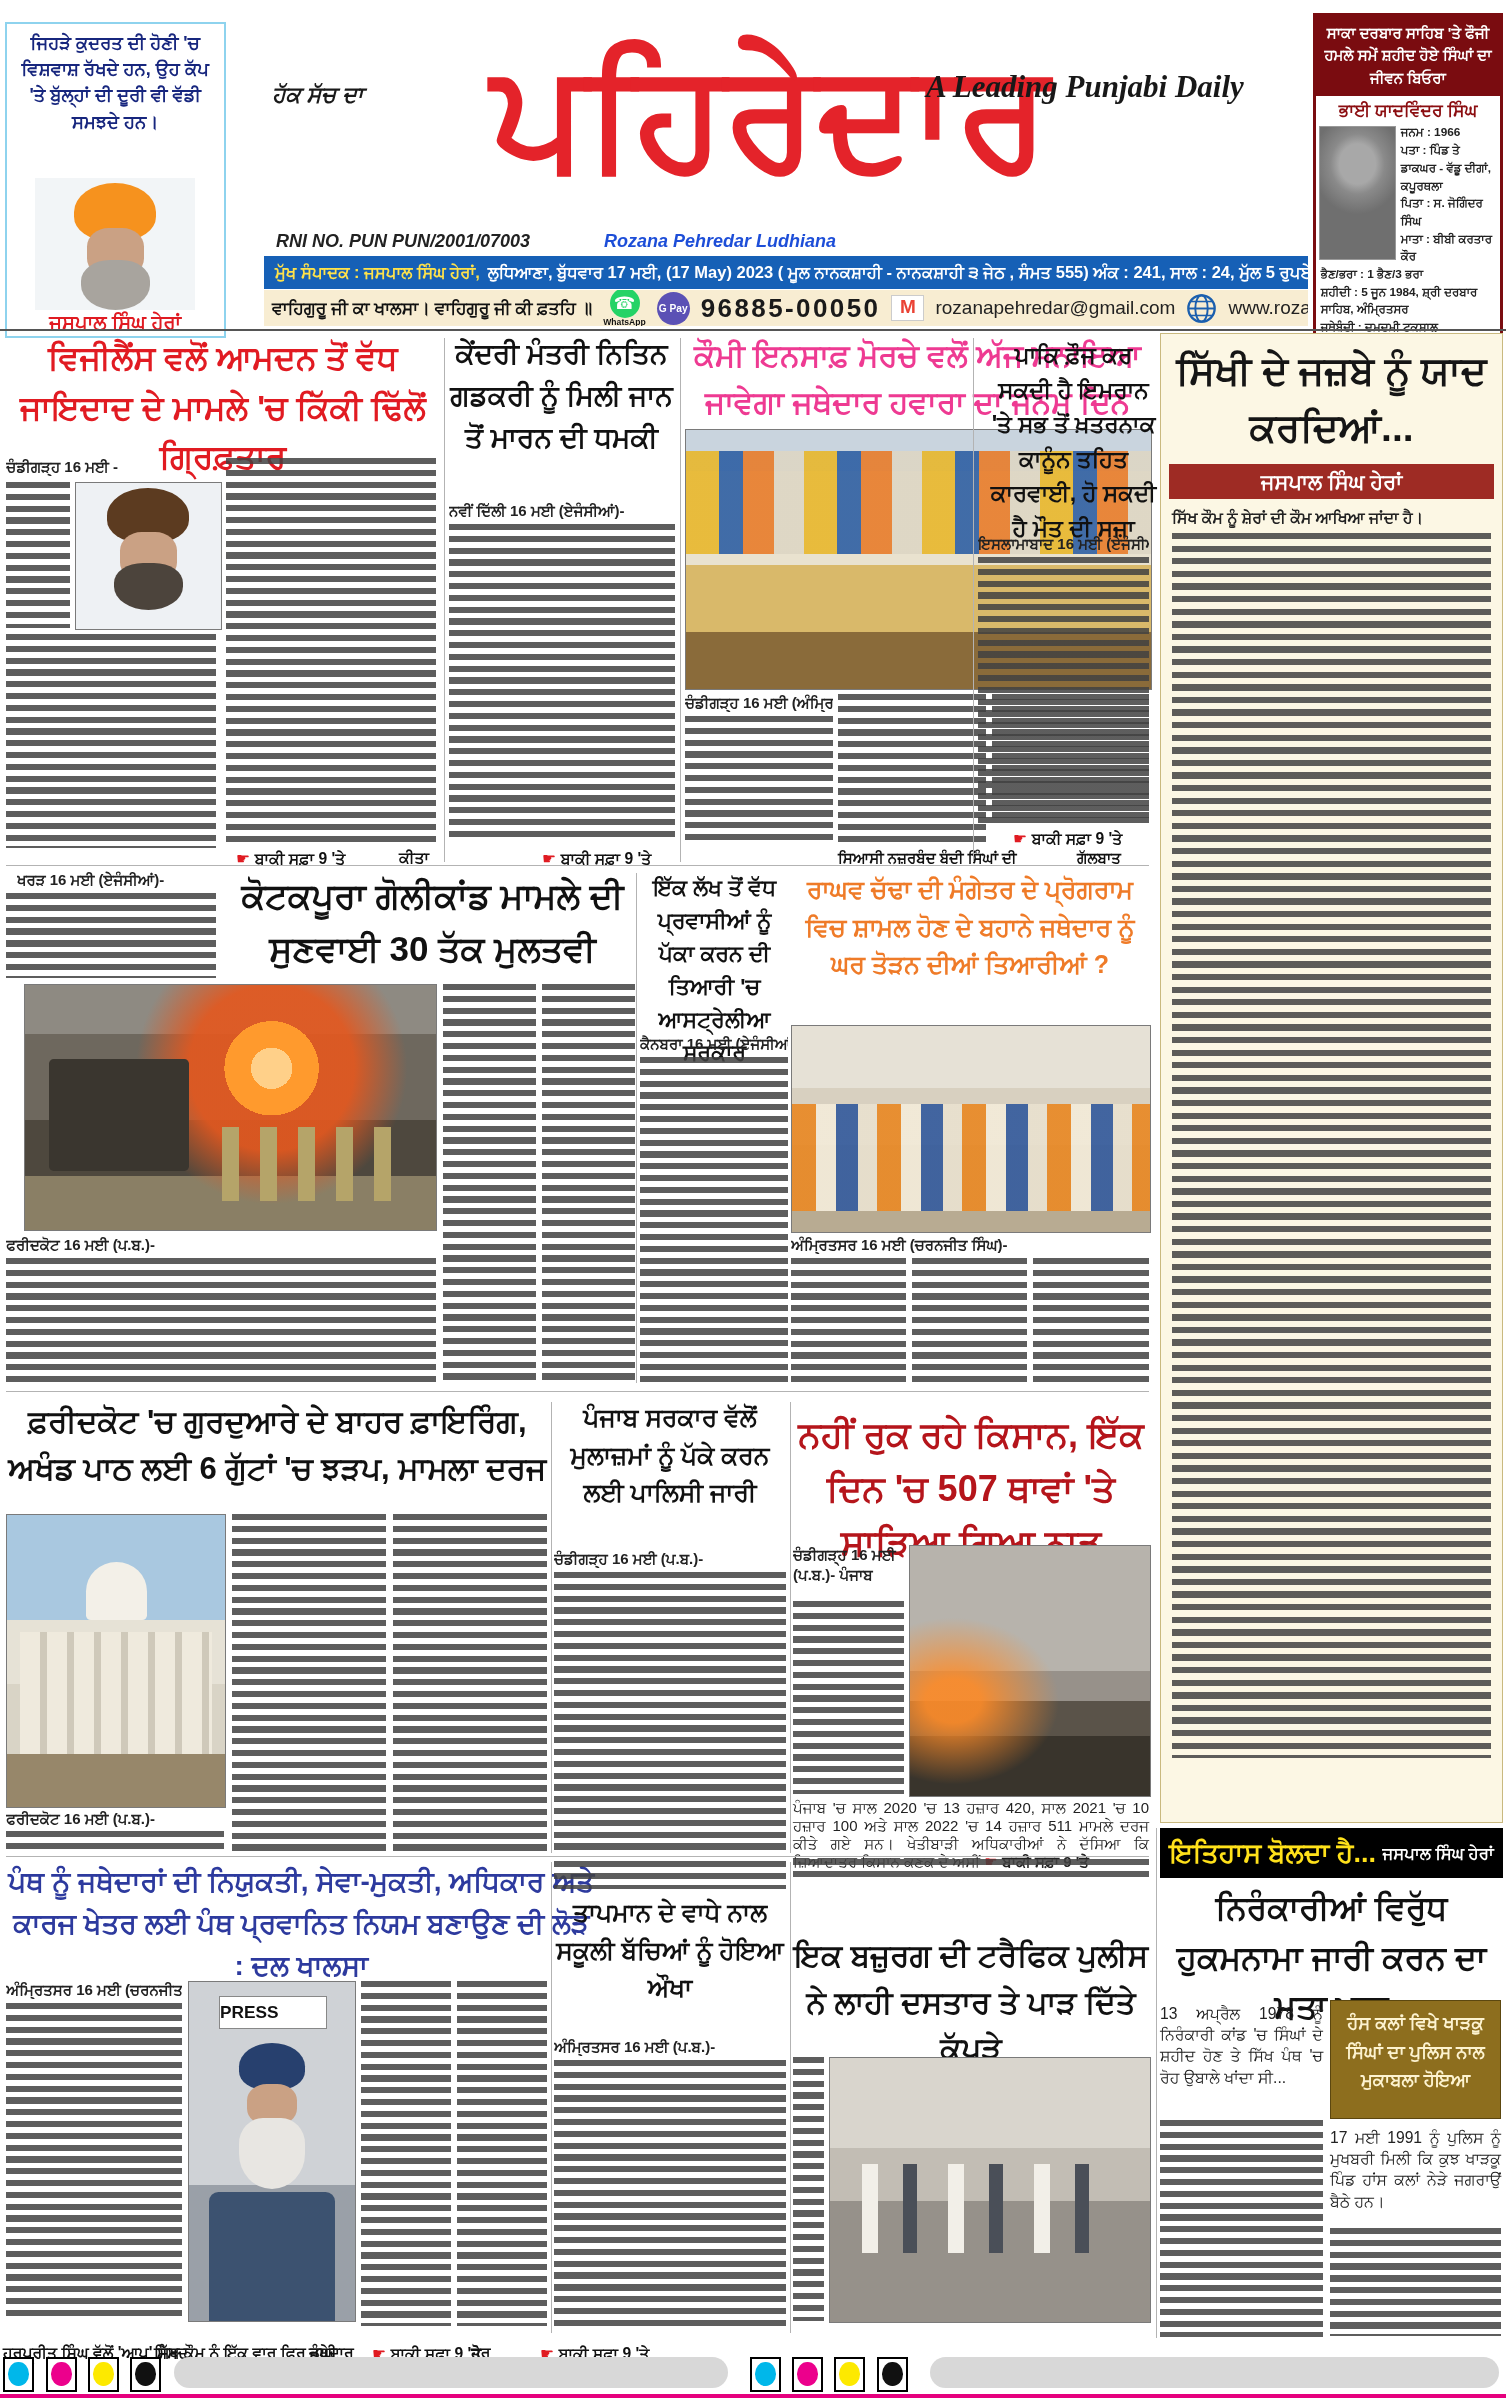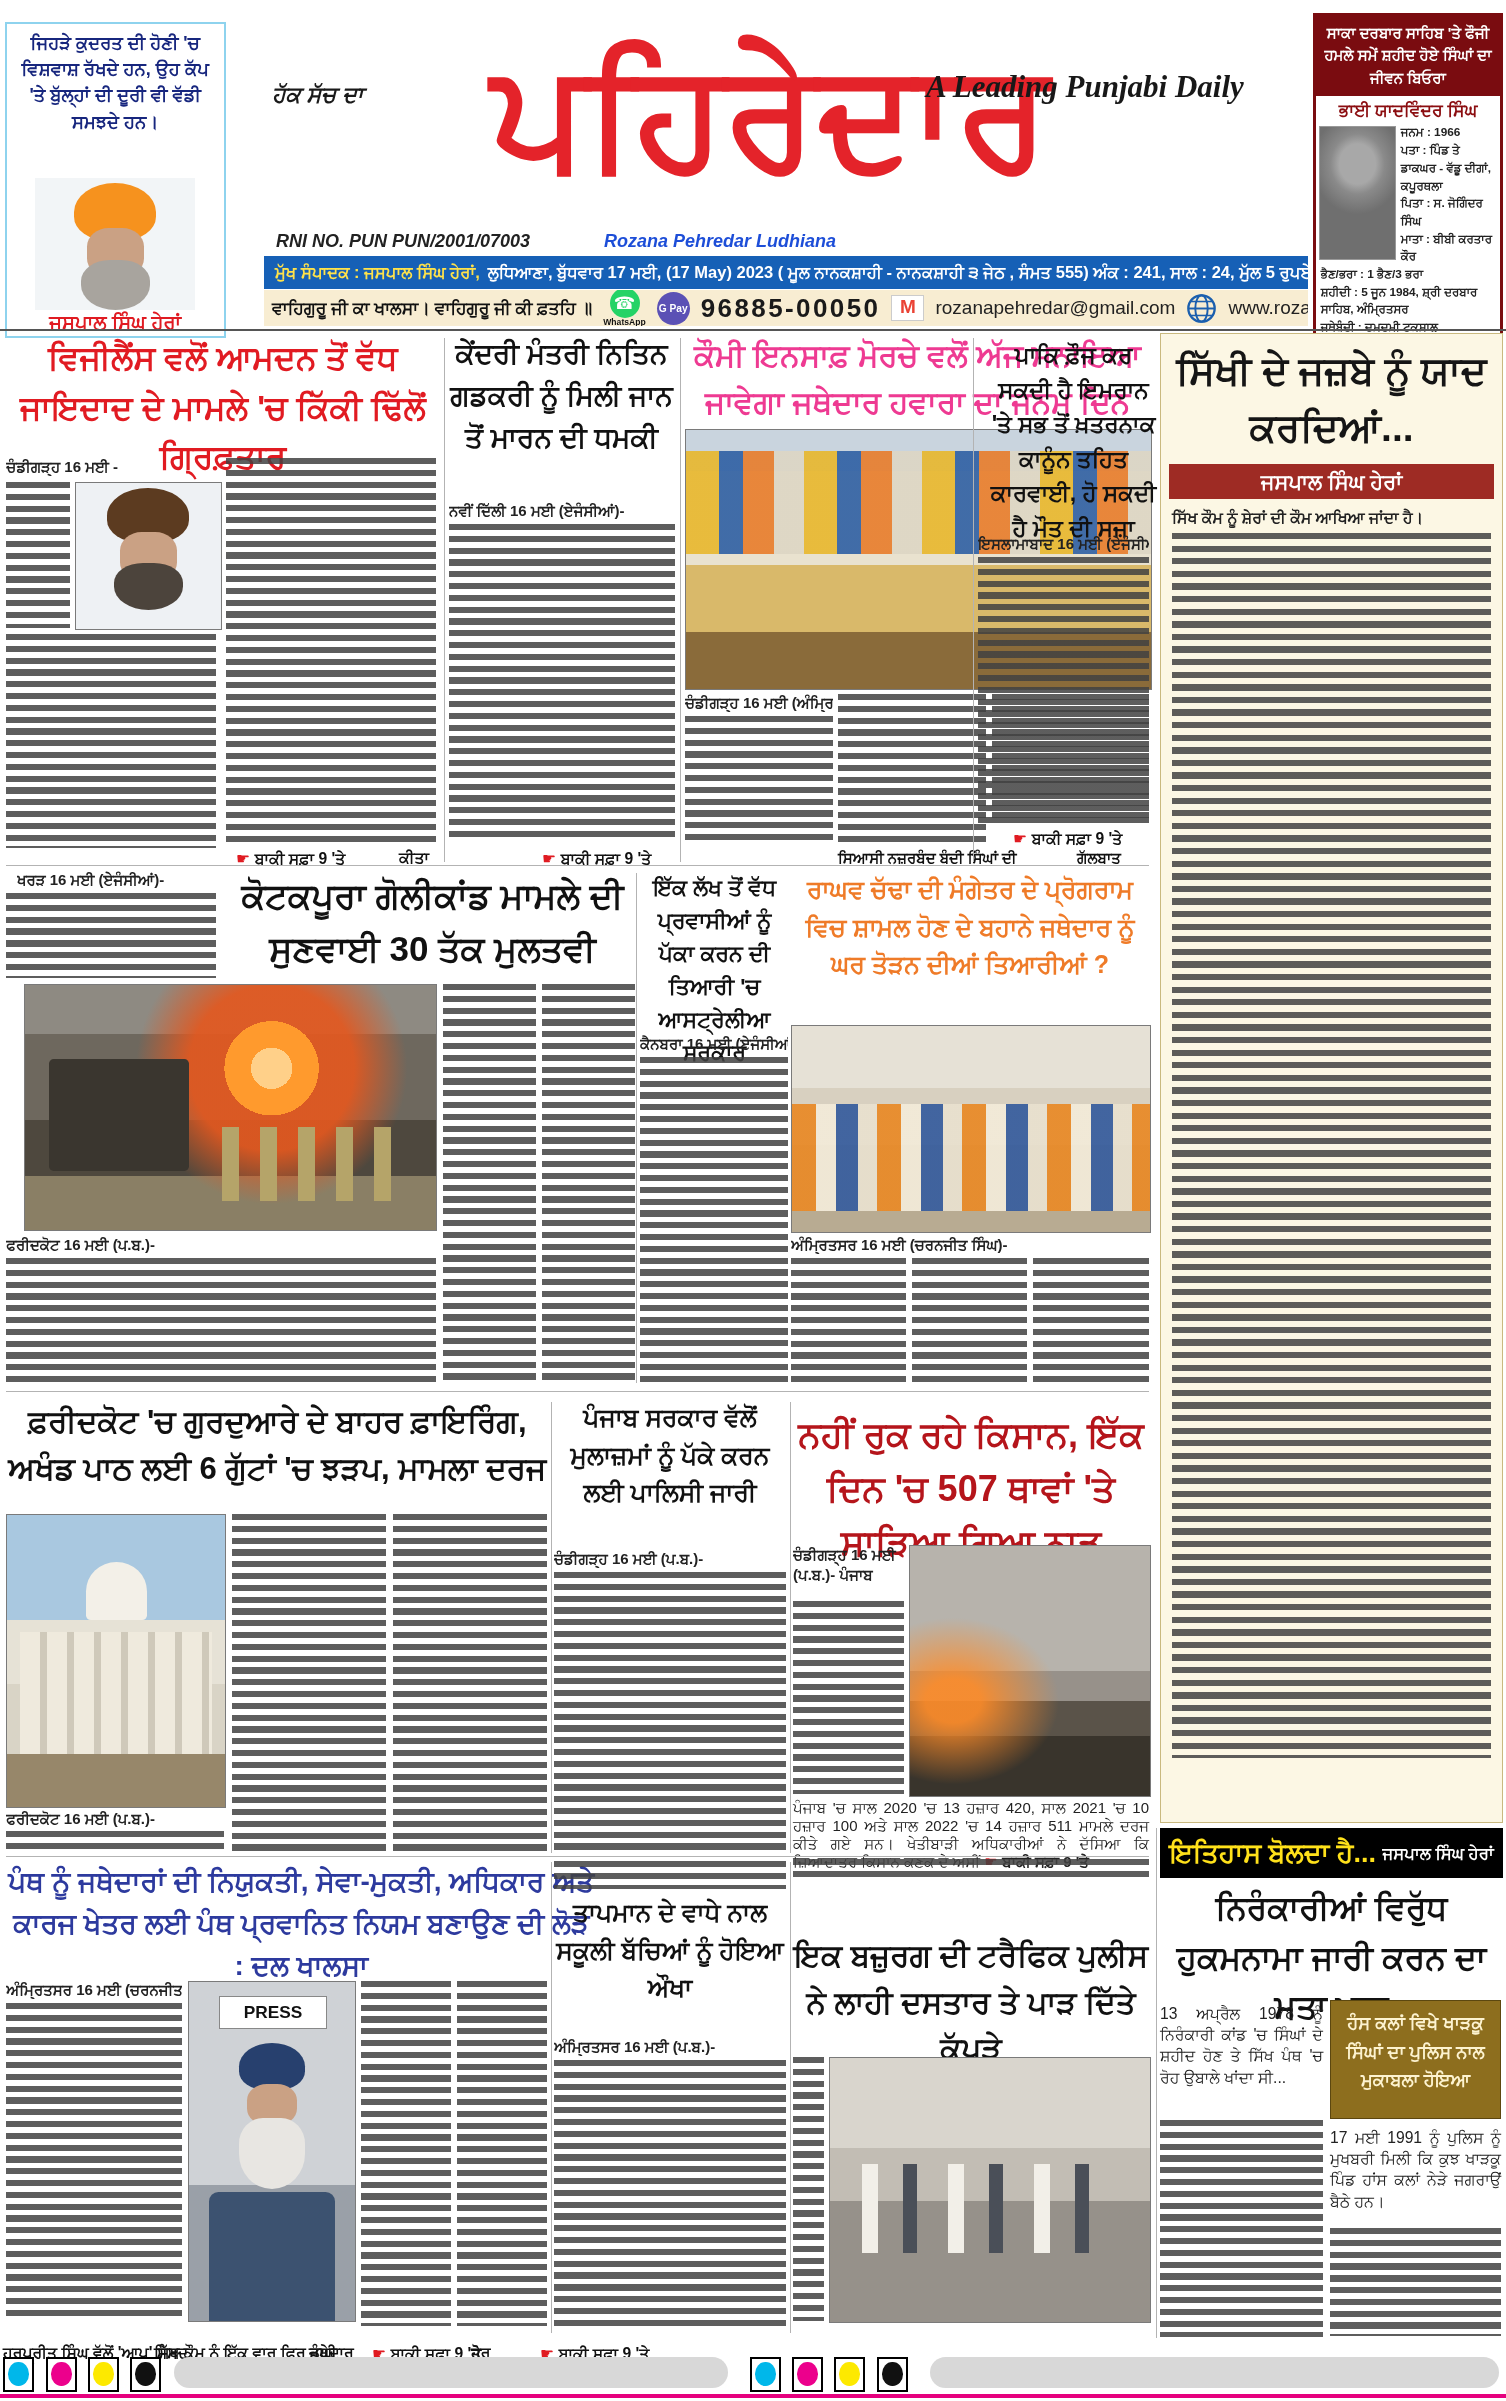--- a/index.html
+++ b/index.html
@@ -87,21 +87,21 @@
   .ph-group:before{content:"";position:absolute;left:0;top:38%;width:100%;height:52%;opacity:.95;
       background:repeating-linear-gradient(90deg,#e88b2a 0 23.6px,#f2ead8 23.6px 44px,#3a5f9e 44px 66px,#e8e0ce 66px 85px);}
   .ph-gurdwara{background:linear-gradient(180deg,#a9c8e0 0 36%,#e6e2d6 36% 58%,#d9d4c6 58% 82%,#97876a 82%);}
   .ph-gurdwara:before{content:"";position:absolute;left:36%;top:16%;width:28%;height:20%;background:#f3f0e8;border-radius:50% 50% 8% 8%;}
   .ph-gurdwara:after{content:"";position:absolute;left:6%;top:40%;width:88%;height:42%;
       background:repeating-linear-gradient(90deg,#efeadd 0 20.4px,#cfc9ba 20.4px 27px);}
   .ph-field{background:radial-gradient(ellipse at 18% 62%,rgba(255,140,40,.9) 0 10%,transparent 38%),
       linear-gradient(180deg,#b7b3ac 0 50%,#97918a 50% 62%,#5a5349 62% 76%,#39342c 76%);}
   .ph-press{background:linear-gradient(180deg,#cfd2d6 0 60%,#9aa0a8 60%);}
   .press-sign{position:absolute;left:18%;top:4%;width:64%;height:31px;background:#fff;border:0.8px solid #888;
-      color:#111;font-weight:bold;font-size:17.3px;text-align:center;line-height:30px;}
+      color:#111;font-weight:bold;font-size:17.3px;line-height:30px;}
   .press-turban{position:absolute;left:30%;top:18%;width:40%;height:47px;background:#27406e;border-radius:50% 50% 40% 40%;}
   .press-face{position:absolute;left:35%;top:30%;width:30%;height:41px;background:#caa184;border-radius:40%;}
   .press-beard{position:absolute;left:30%;top:40%;width:40%;height:71px;background:#e8e6e2;border-radius:40% 40% 55% 55%;}
   .press-body{position:absolute;left:12%;top:62%;width:76%;height:38%;background:#3c5270;border-radius:9.4px 9.4px 0 0;}
   .ph-street{background:linear-gradient(180deg,#d9d5cd 0 34%,#c2bdb4 34% 54%,#96918a 54%);}
   .ph-street:before{content:"";position:absolute;left:10%;top:40%;width:80%;height:34%;
       background:repeating-linear-gradient(90deg,#f2efe8 0 15.7px,transparent 15.7px 41px,#4a4f58 41px 55px,transparent 55px 86px);}
   .globe-svg{flex:0 0 auto;}
 </style>
 </head>

